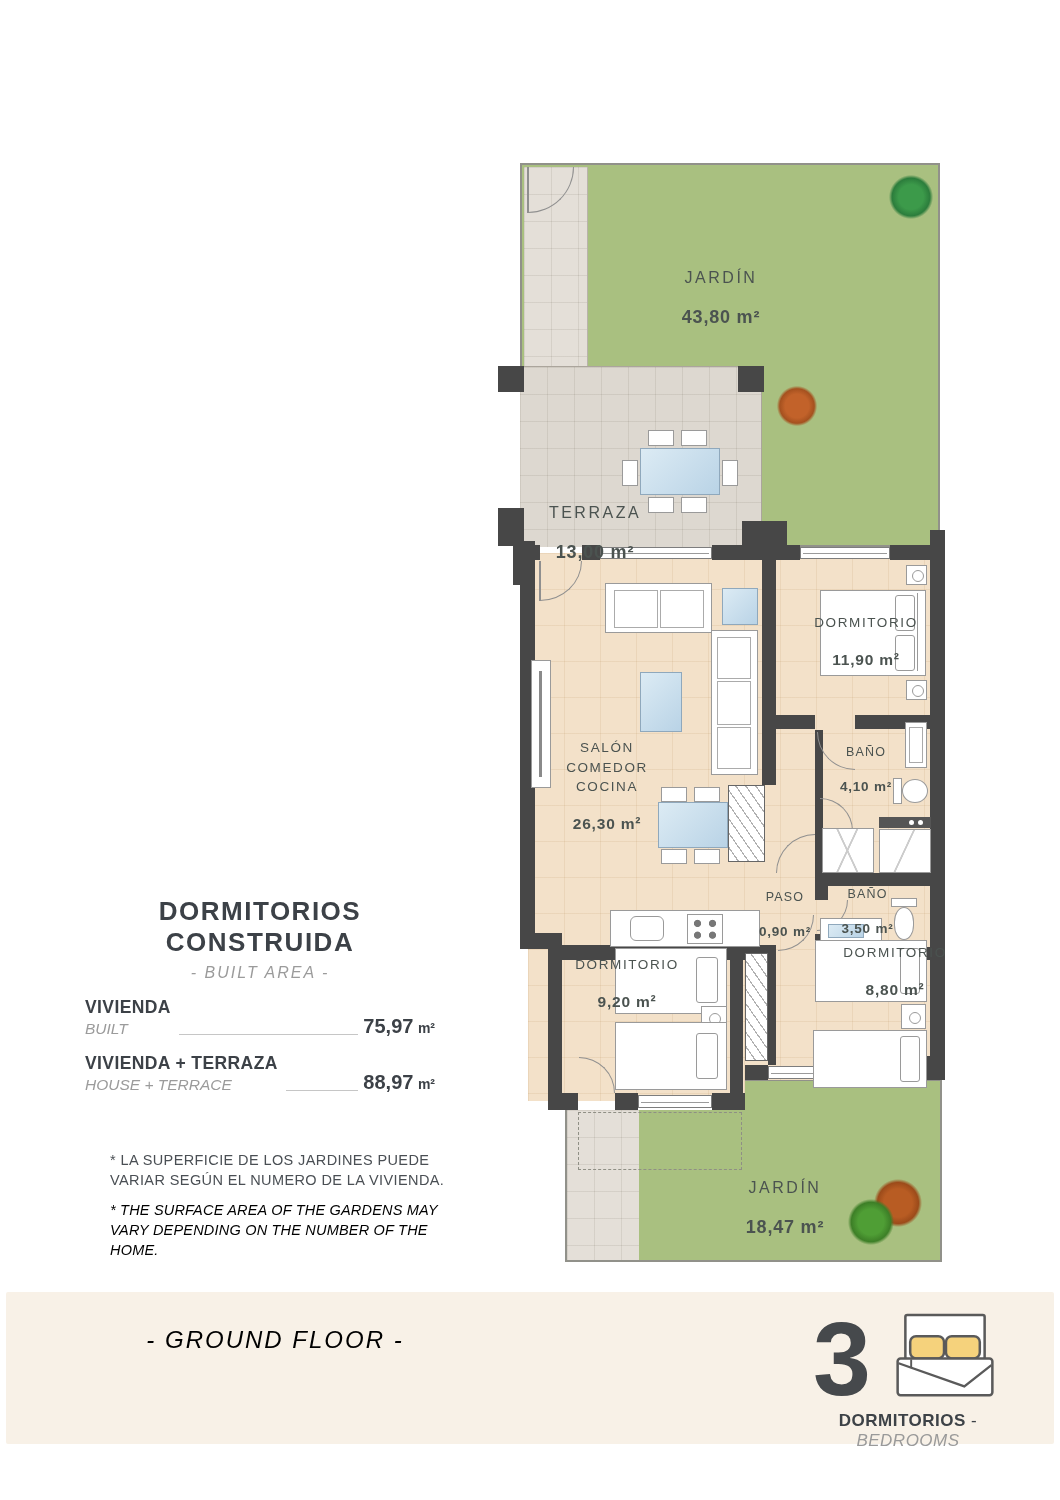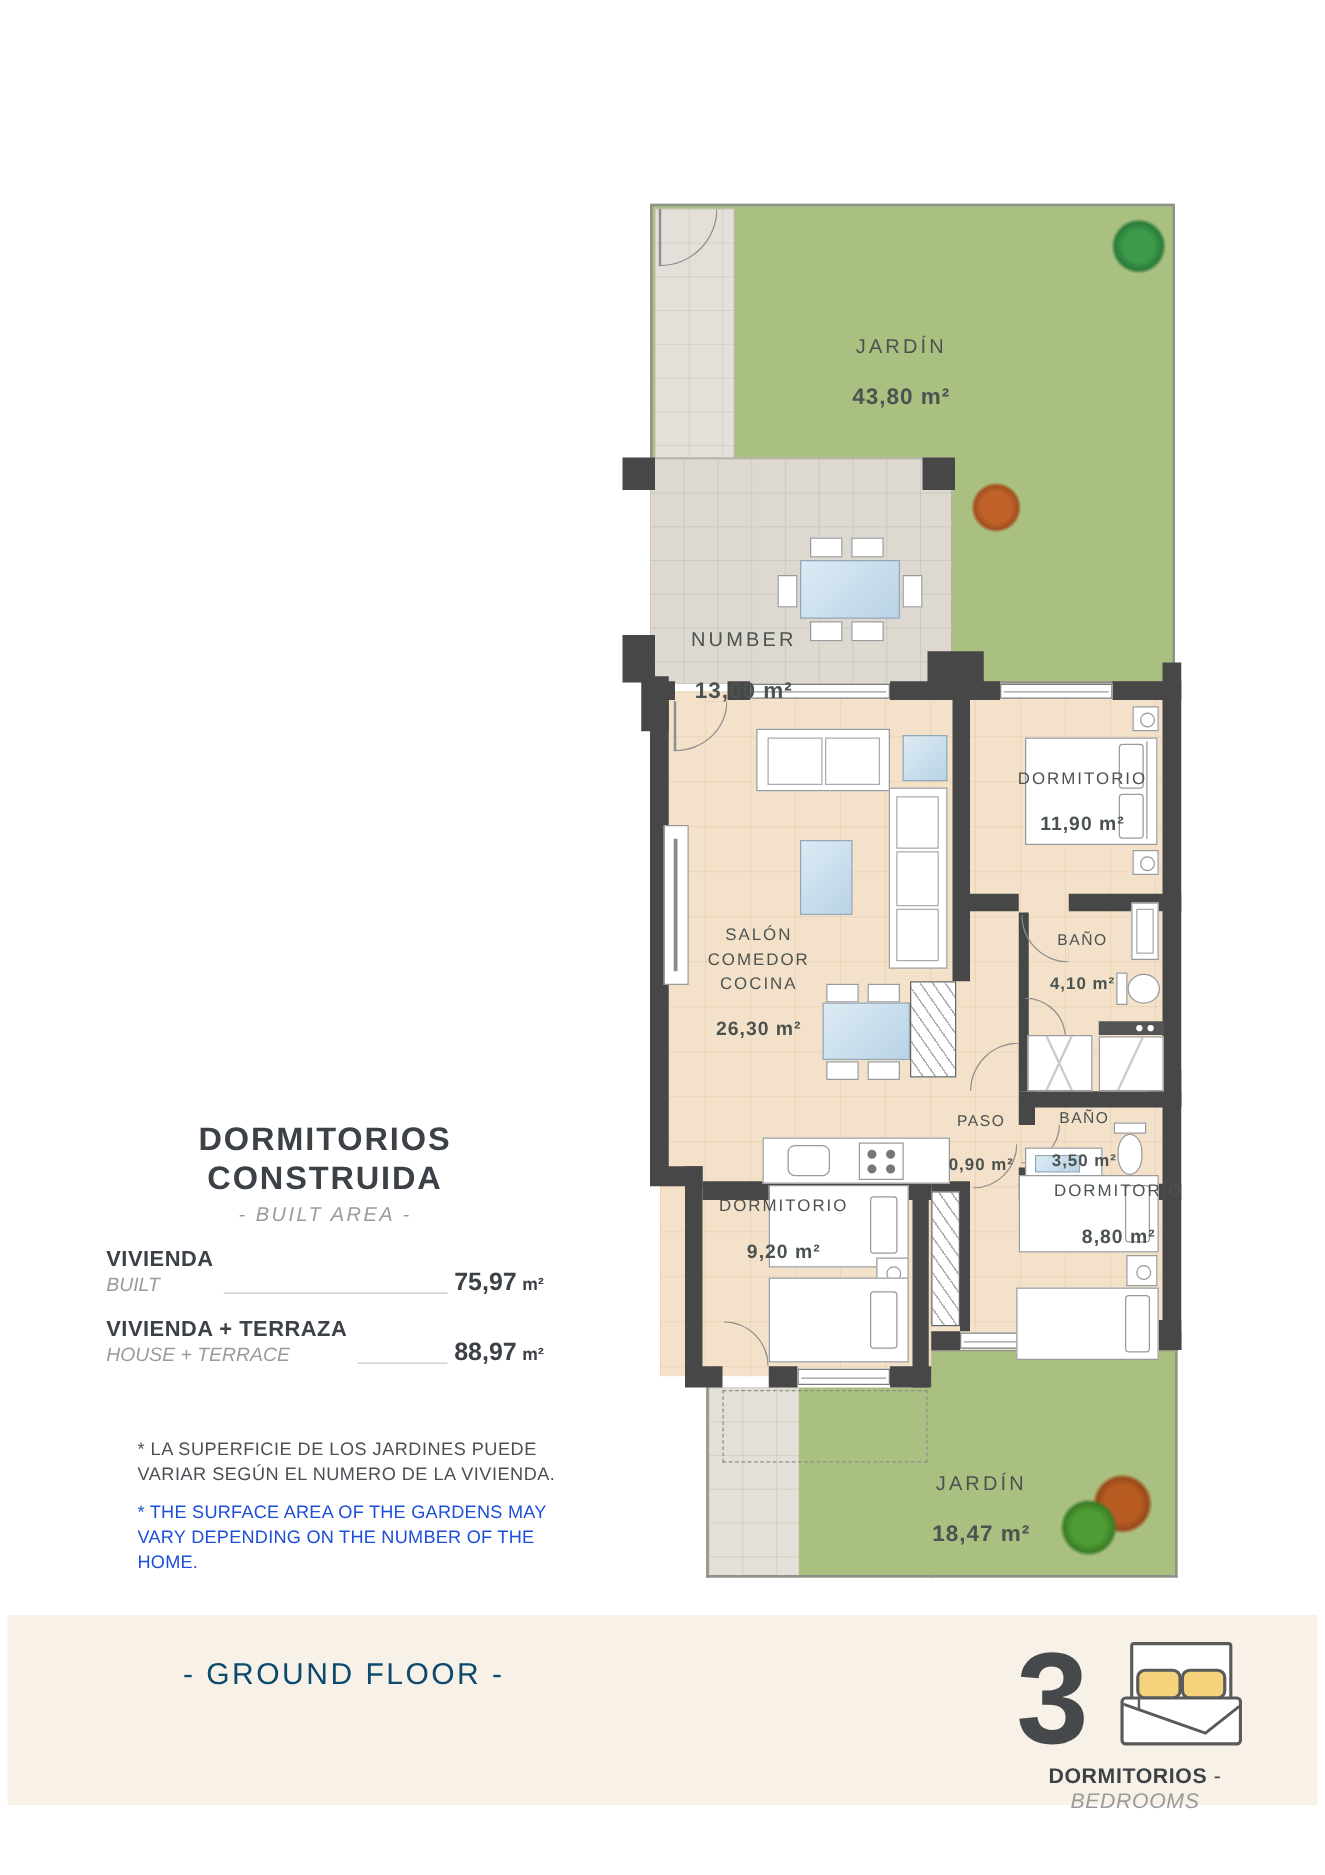--- a/index.html
+++ b/index.html
@@ -48,27 +48,27 @@
   #areas .psub{text-align:center;font-size:16px;font-style:italic;color:var(--muted);letter-spacing:2px;margin-top:6px;}
   .srow{display:flex;align-items:flex-end;margin-top:15px;}
   .srow .es{font-size:17.5px;font-weight:bold;letter-spacing:.4px;}
   .srow .en{font-size:15.5px;font-style:italic;color:var(--muted);margin-top:2px;}
   .srow .leader{flex:1;border-bottom:1.4px solid #c6c6c6;margin:0 5px 3px 8px;min-width:20px;}
   .srow .num{font-size:20px;font-weight:bold;}
   .srow .unit{font-size:14px;font-weight:bold;}
 
   #note{position:absolute;left:110px;top:1150px;width:348px;}
   #note .nes{font-size:14.5px;color:#4a4f54;letter-spacing:.4px;line-height:1.4;}
-  #note .nen{font-size:14.5px;color:#1d4ed8;letter-spacing:.2px;line-height:1.4;margin-top:9px;}
+  #note .nen{font-size:14.5px;font-style:italic;color:#000000;letter-spacing:.2px;line-height:1.4;margin-top:9px;}
 
   
   #footer-bar{position:absolute;left:6px;top:1292px;width:1048px;height:152px;background:var(--cream);border-radius:2px;}
   #footer-title{position:absolute;left:40px;top:1317px;width:470px;text-align:center;}
   #footer-title .ft{font-size:47px;font-weight:600;letter-spacing:9px;color:#3e4347;}
-  #footer-title .fs{font-size:24px;color:#0c4a6e;letter-spacing:2px;margin-top:9px;}
+  #footer-title .fs{font-size:24px;font-style:italic;color:#000000;letter-spacing:2px;margin-top:9px;}
   #bedrooms{position:absolute;left:788px;top:1300px;width:240px;text-align:center;}
   #bedrooms .top{display:flex;align-items:flex-end;justify-content:center;gap:16px;height:102px;}
   #bedrooms .bignum{font-size:104px;font-weight:bold;color:#46494c;line-height:.82;}
   #bedrooms .caption{margin-top:9px;font-size:17px;letter-spacing:.5px;}
   #bedrooms .ces{font-weight:bold;color:#3d4247;}
   #bedrooms .csep{color:#3d4247;}
   #bedrooms .cen{font-style:italic;color:#9a9a9a;}
 </style>
 </head>
 <body>
@@ -233,21 +233,21 @@
     <div class="nstand" style="left:406px;top:846px;width:25px;height:25px;"></div>
     <div class="furn" style="left:318px;top:872px;width:114px;height:58px;">
       <div class="pillowV" style="left:86px;top:5px;width:20px;height:46px;"></div>
     </div>
 
     <div class="room-label big" style="left:156px;top:108px;width:140px;">
       <div class="rname">JARDÍN</div>
         <div class="rarea">43,80 m²</div>
     </div>
     <div class="room-label big" style="left:40px;top:343px;width:120px;">
-      <div class="rname">NUMBER</div>
+      <div class="rname">TERRAZA</div>
         <div class="rarea">13,00 m²</div>
     </div>
     <div class="room-label" style="left:57px;top:580px;width:110px;">
       <div class="rname">SALÓN COMEDOR COCINA</div>
         <div class="rarea">26,30 m²</div>
     </div>
     <div class="room-label" style="left:301px;top:455px;width:140px;">
       <div class="rname">DORMITORIO</div>
         <div class="rarea">11,90 m²</div>
     </div>

